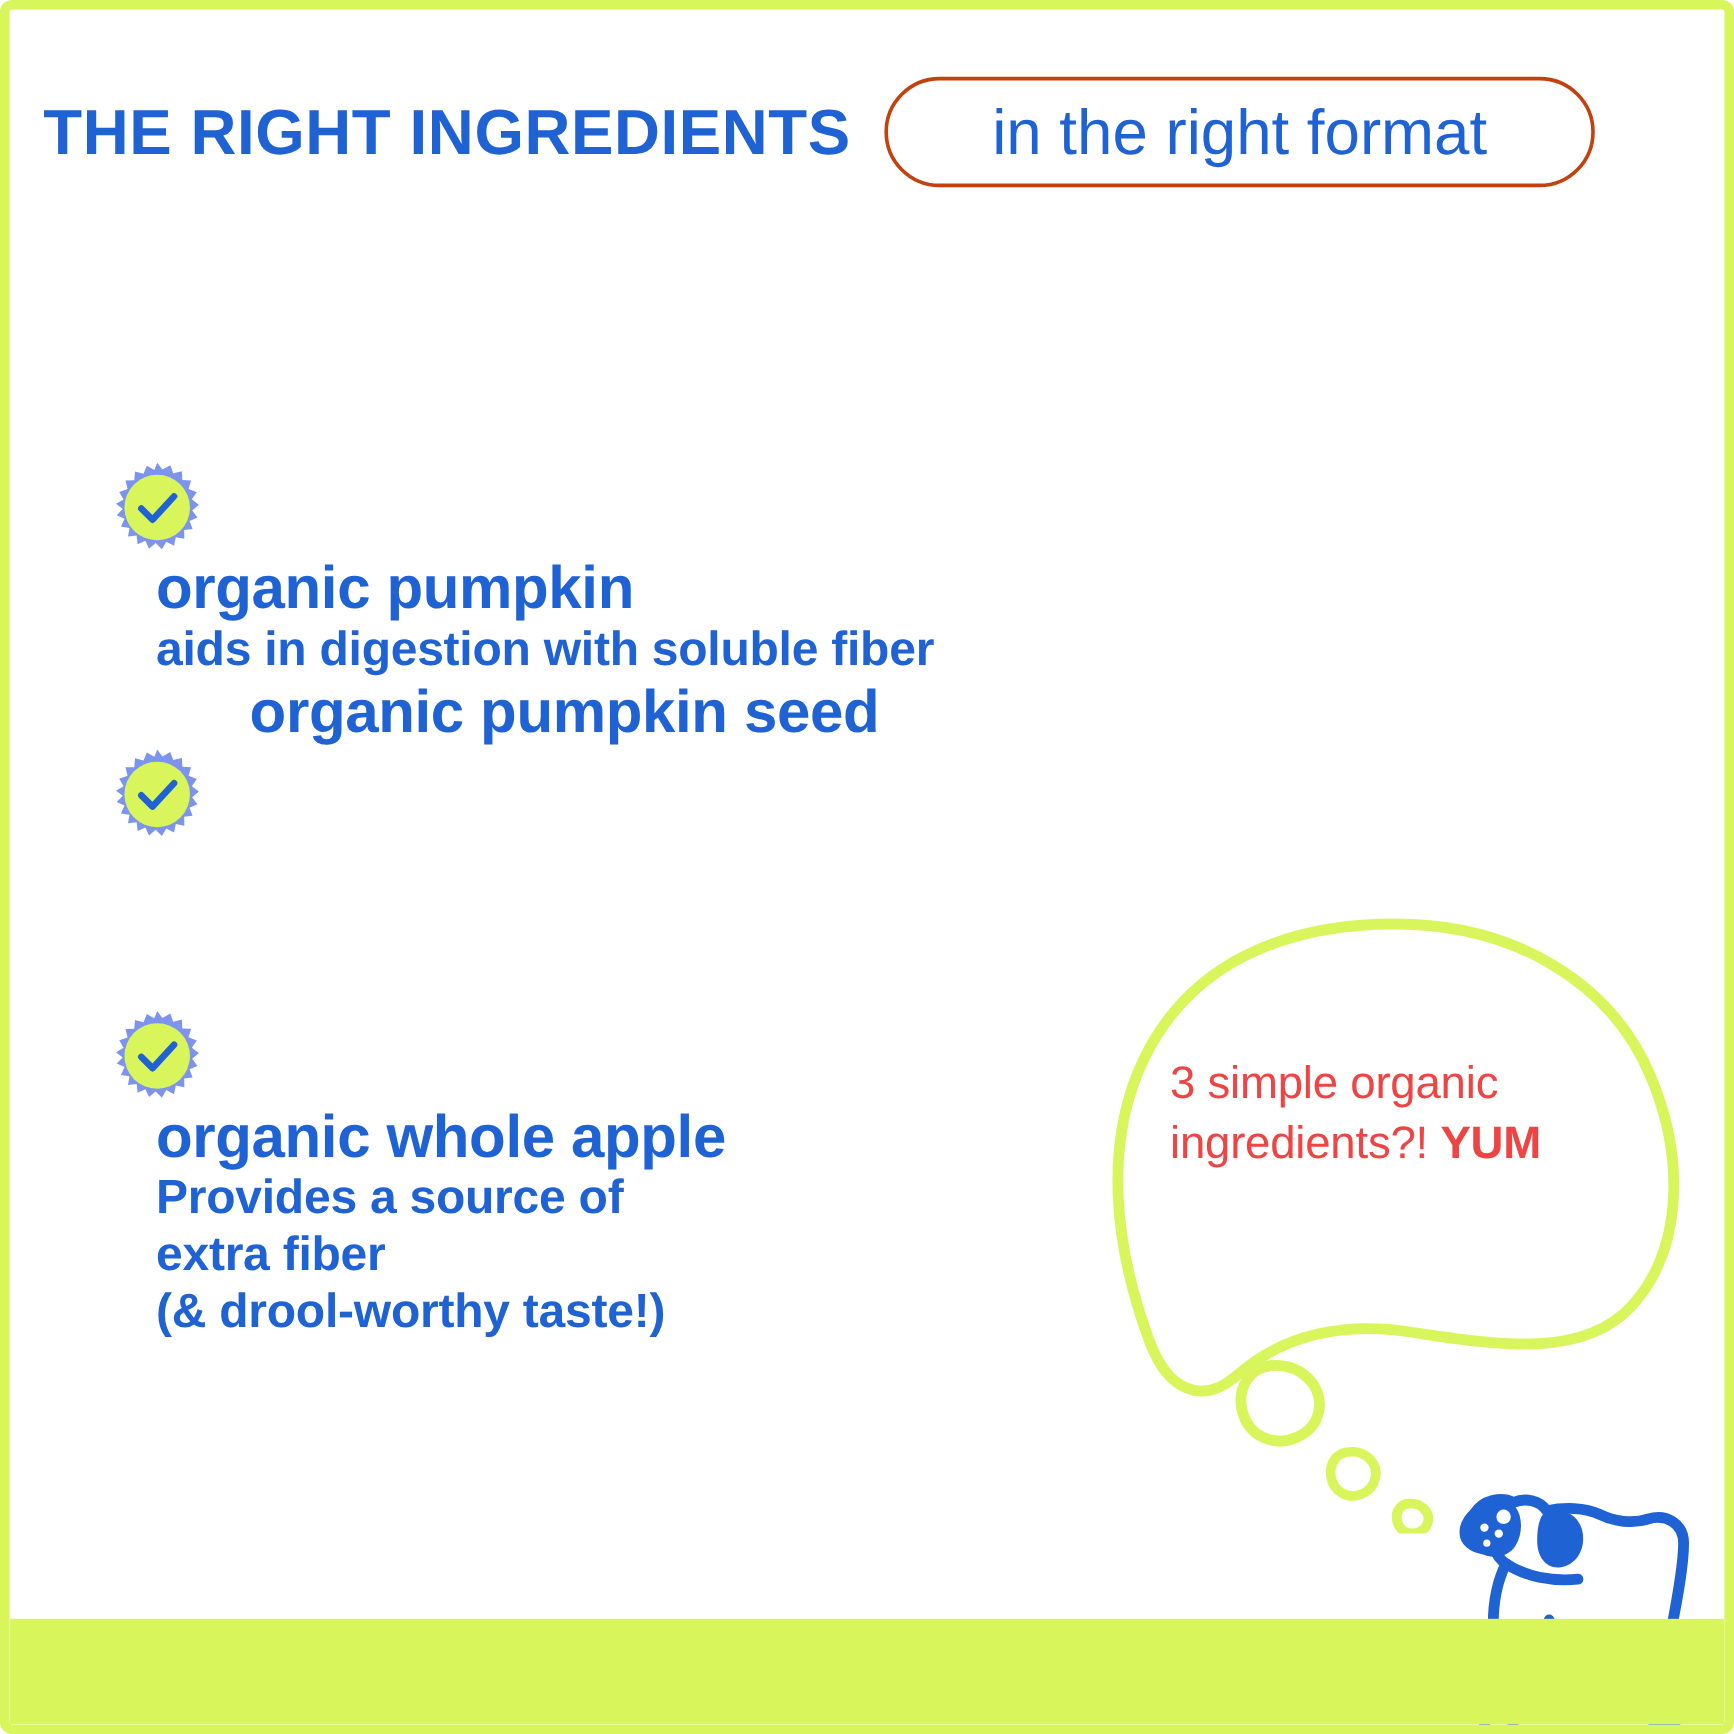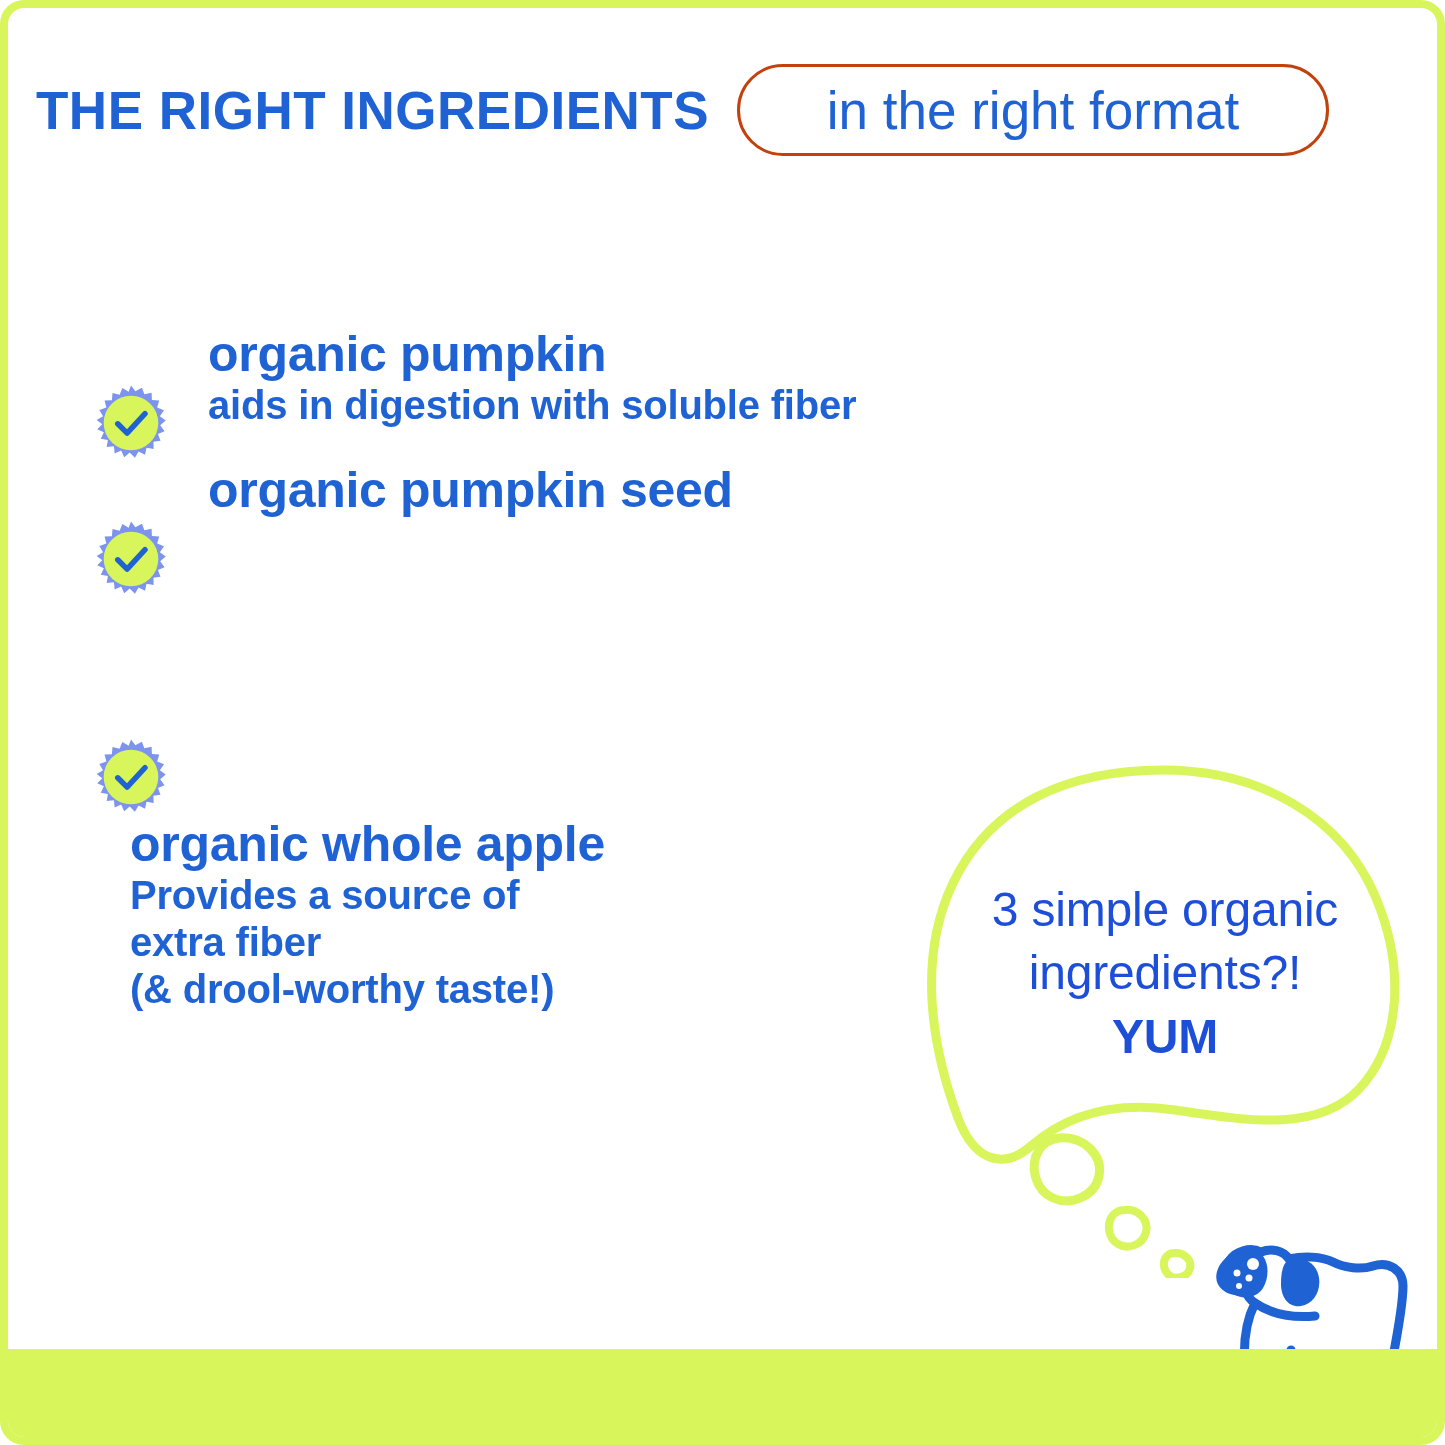--- a/index.html
+++ b/index.html
@@ -11,21 +11,21 @@
     font-family: "Liberation Sans", sans-serif;
   }
 
   #card {
     position: relative;
     width: 1445px;
     height: 1445px;
     box-sizing: border-box;
     background: #ffffff;
     border: 8px solid #d9f55c;
-    border-radius: 24px;
+    border-radius: 10px;
     overflow: hidden;
   }
 
   
   #bottom-band {
     position: absolute;
     left: 0;
     right: 0;
     bottom: 0;
     height: 88px;
@@ -105,21 +105,21 @@
   }
   .ingredient-desc {
     font-size: 40px;
     font-weight: 700;
     line-height: 1.18;
     letter-spacing: -0.2px;
     white-space: pre-line;
   }
 
   
-  #row-0 { margin-top: 0; }
+  #row-0 { margin-top: 0; flex-direction: column; }
   #row-0 .ingredient-badge { margin-top: 58px; }
   #row-1 { }
   #row-1 .ingredient-badge { margin-top: 58px; }
   #row-2 { margin-top: 78px; flex-direction: column; }
   #row-2 .ingredient-badge { margin-top: 62px; }
 
   
   #thought-bubble {
     position: absolute;
     left: 905px;
@@ -130,23 +130,22 @@
   #thought-bubble svg {
     display: block;
     width: 500px;
     height: 520px;
   }
   #bubble-text {
     position: absolute;
     left: 62px;
     top: 120px;
     width: 380px;
-    text-align: center;
-    color: #1d4ed8;
-    font-size: 48px;
+    color: #ef4444;
+    font-size: 38px;
     line-height: 1.32;
     letter-spacing: -0.2px;
   }
   #bubble-text b {
     font-weight: 700;
   }
 
   
   #dog {
     position: absolute;

